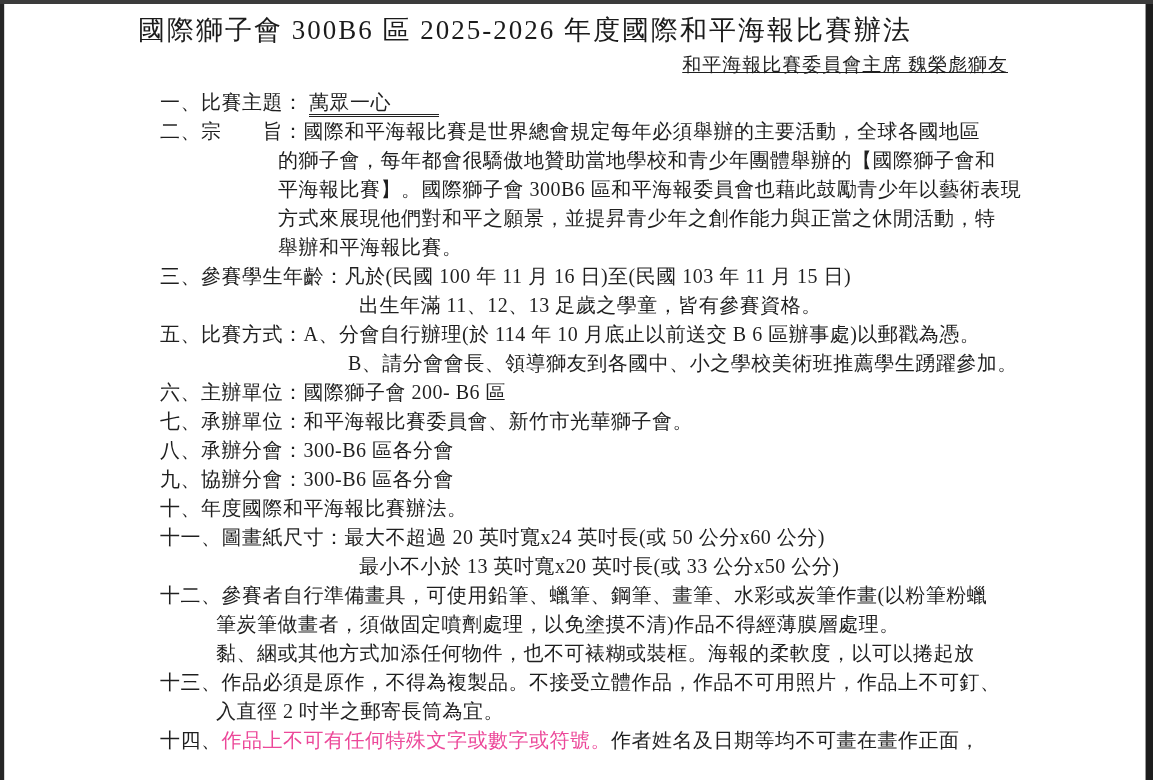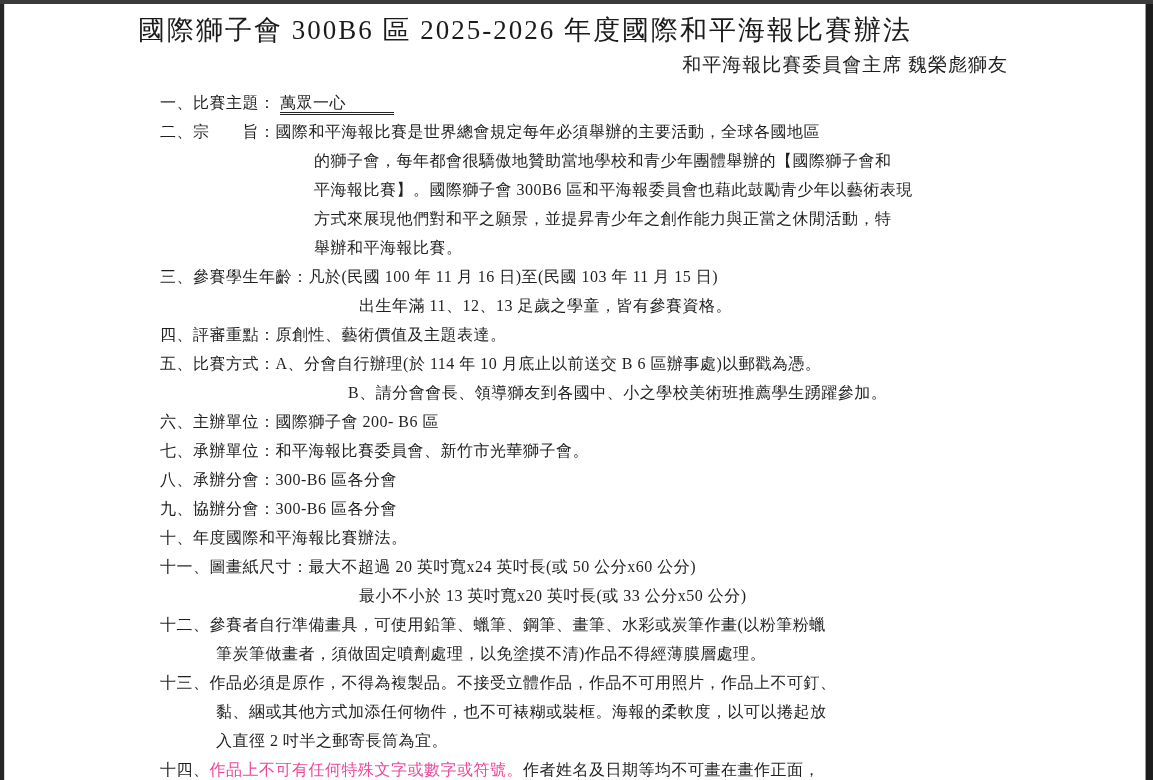--- a/index.html
+++ b/index.html
@@ -65,38 +65,39 @@
     color: #1b1b1b;
   }
   .doc-subtitle {
     position: absolute;
     top: 48px;
     right: 138px;
     font-size: 19px;
     letter-spacing: 1px;
     white-space: nowrap;
     color: #1f1f1f;
+    text-decoration: underline;
   }
   .doc-body {
     position: absolute;
     top: 84px;
     left: 0;
     width: 1141px;
   }
   .line {
     height: 29px;
     line-height: 29px;
-    font-size: 16px;
+    font-size: 20px;
     letter-spacing: 0.5px;
     white-space: nowrap;
     color: #1f1f1f;
   }
   .ind0 { padding-left: 155px; }
   .ind1 { padding-left: 211px; font-family: Liberation Serif, serif; }
-  .ind2 { padding-left: 273px; margin-left: 36px; }
+  .ind2 { padding-left: 273px; }
   .ind3 { padding-left: 343px; }
   .ind4 { padding-left: 354px; }
   .seg-u {
     border-bottom: 3px double #222222;
     padding-right: 48px;
     padding-bottom: 1px;
   }
   .seg-gray { color: #ec4899; }
 </style>
 </head>
@@ -112,31 +113,30 @@
     <div class="doc-subtitle">和平海報比賽委員會主席 魏榮彪獅友</div>
     <div class="doc-body">
         <div class="line ind0"><span>一、比賽主題： </span><span class="seg-u">萬眾一心</span></div>
         <div class="line ind0"><span>二、宗　　旨：國際和平海報比賽是世界總會規定每年必須舉辦的主要活動，全球各國地區</span></div>
         <div class="line ind2"><span>的獅子會，每年都會很驕傲地贊助當地學校和青少年團體舉辦的【國際獅子會和</span></div>
         <div class="line ind2"><span>平海報比賽】。國際獅子會 300B6 區和平海報委員會也藉此鼓勵青少年以藝術表現</span></div>
         <div class="line ind2"><span>方式來展現他們對和平之願景，並提昇青少年之創作能力與正當之休閒活動，特</span></div>
         <div class="line ind2"><span>舉辦和平海報比賽。</span></div>
         <div class="line ind0"><span>三、參賽學生年齡：凡於(民國 100 年 11 月 16 日)至(民國 103 年 11 月 15 日)</span></div>
         <div class="line ind4"><span>出生年滿 11、12、13 足歲之學童，皆有參賽資格。</span></div>
-        <div class="line ind0"><span>四、評審重點：原創性、藝術價值及主題表達。</span></div>
         <div class="line ind0"><span>五、比賽方式：A、分會自行辦理(於 114 年 10 月底止以前送交 B 6 區辦事處)以郵戳為憑。</span></div>
         <div class="line ind3"><span>B、請分會會長、領導獅友到各國中、小之學校美術班推薦學生踴躍參加。</span></div>
         <div class="line ind0"><span>六、主辦單位：國際獅子會 200- B6 區</span></div>
         <div class="line ind0"><span>七、承辦單位：和平海報比賽委員會、新竹市光華獅子會。</span></div>
         <div class="line ind0"><span>八、承辦分會：300-B6 區各分會</span></div>
         <div class="line ind0"><span>九、協辦分會：300-B6 區各分會</span></div>
         <div class="line ind0"><span>十、年度國際和平海報比賽辦法。</span></div>
         <div class="line ind0"><span>十一、圖畫紙尺寸：最大不超過 20 英吋寬x24 英吋長(或 50 公分x60 公分)</span></div>
         <div class="line ind4"><span>最小不小於 13 英吋寬x20 英吋長(或 33 公分x50 公分)</span></div>
         <div class="line ind0"><span>十二、參賽者自行準備畫具，可使用鉛筆、蠟筆、鋼筆、畫筆、水彩或炭筆作畫(以粉筆粉蠟</span></div>
         <div class="line ind1"><span>筆炭筆做畫者，須做固定噴劑處理，以免塗摸不清)作品不得經薄膜層處理。</span></div>
+        <div class="line ind1"><span>黏、綑或其他方式加添任何物件，也不可裱糊或裝框。海報的柔軟度，以可以捲起放</span></div>
         <div class="line ind0"><span>十三、作品必須是原作，不得為複製品。不接受立體作品，作品不可用照片，作品上不可釘、</span></div>
-        <div class="line ind1"><span>黏、綑或其他方式加添任何物件，也不可裱糊或裝框。海報的柔軟度，以可以捲起放</span></div>
         <div class="line ind1"><span>入直徑 2 吋半之郵寄長筒為宜。</span></div>
         <div class="line ind0"><span>十四、</span><span class="seg-gray">作品上不可有任何特殊文字或數字或符號。</span><span>作者姓名及日期等均不可畫在畫作正面，</span></div>
       </div>
   </div>
 </div>
 
 </body></html>

